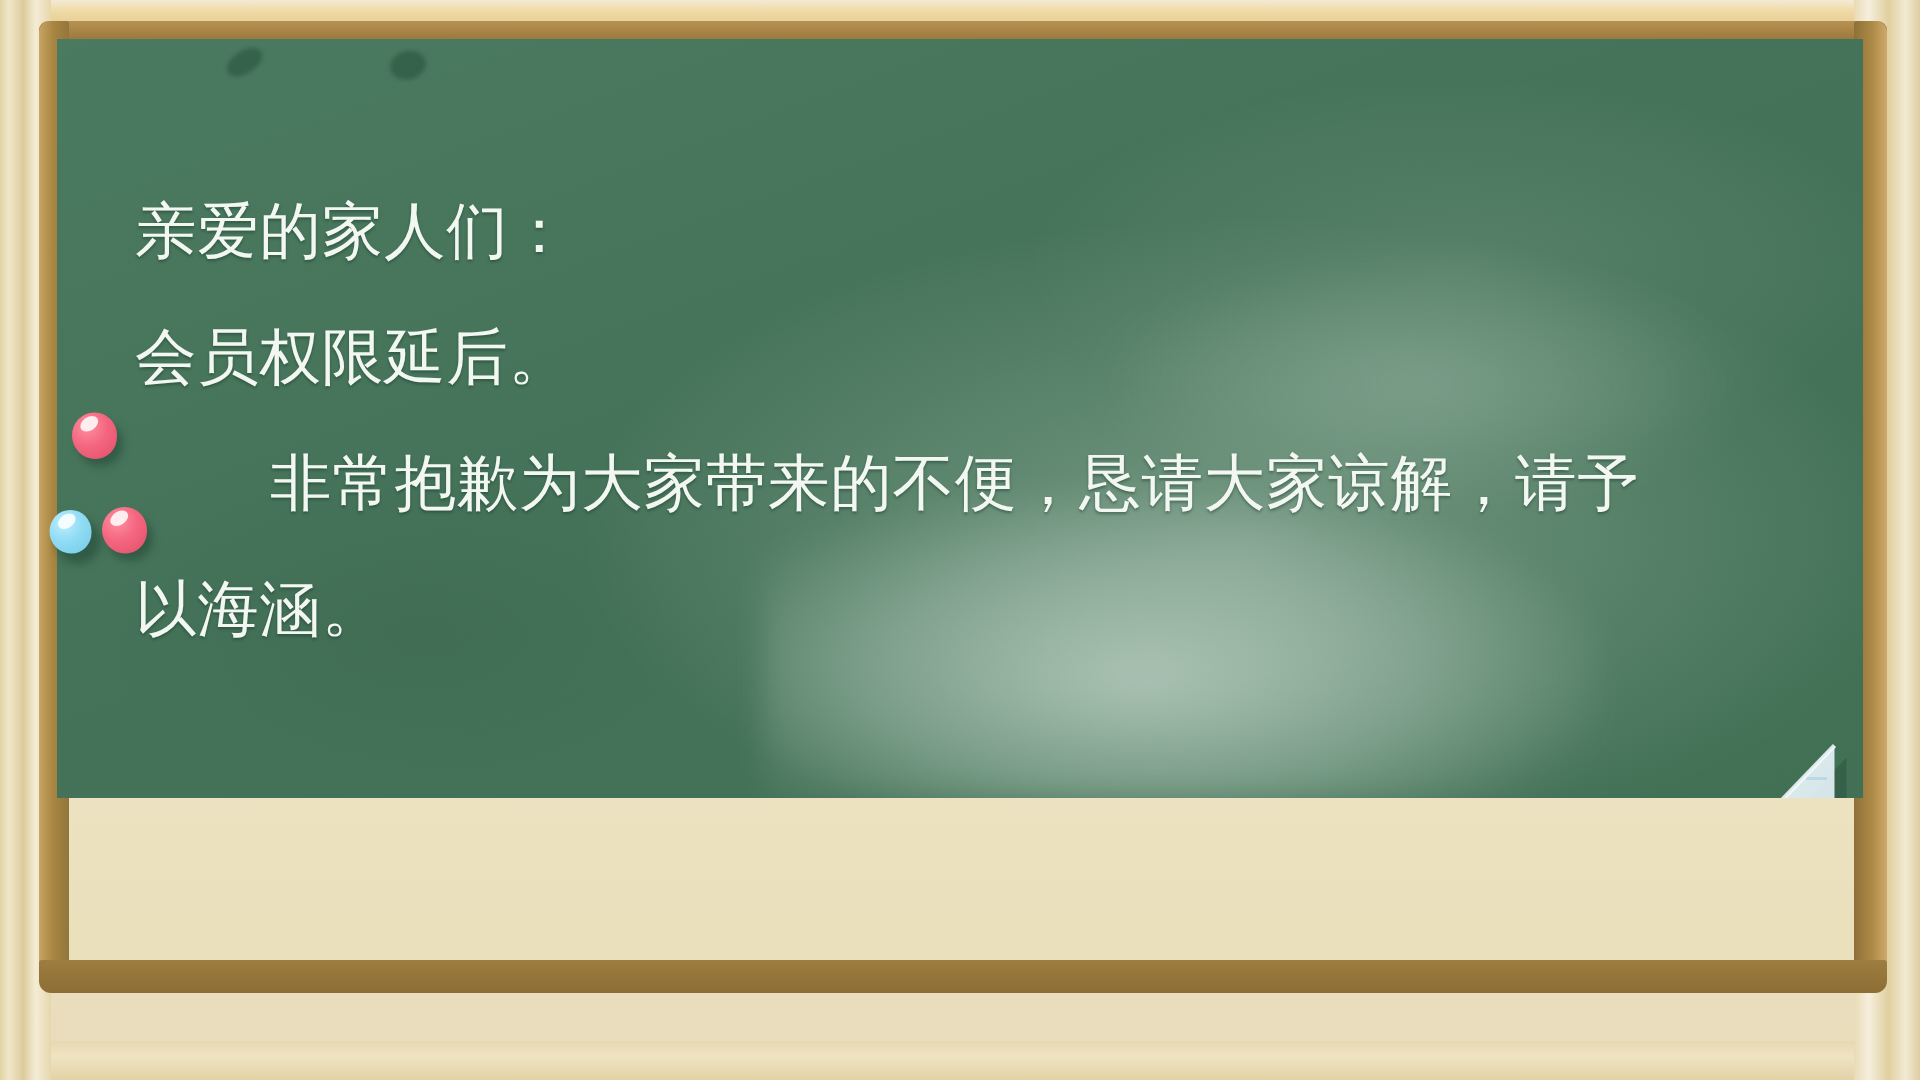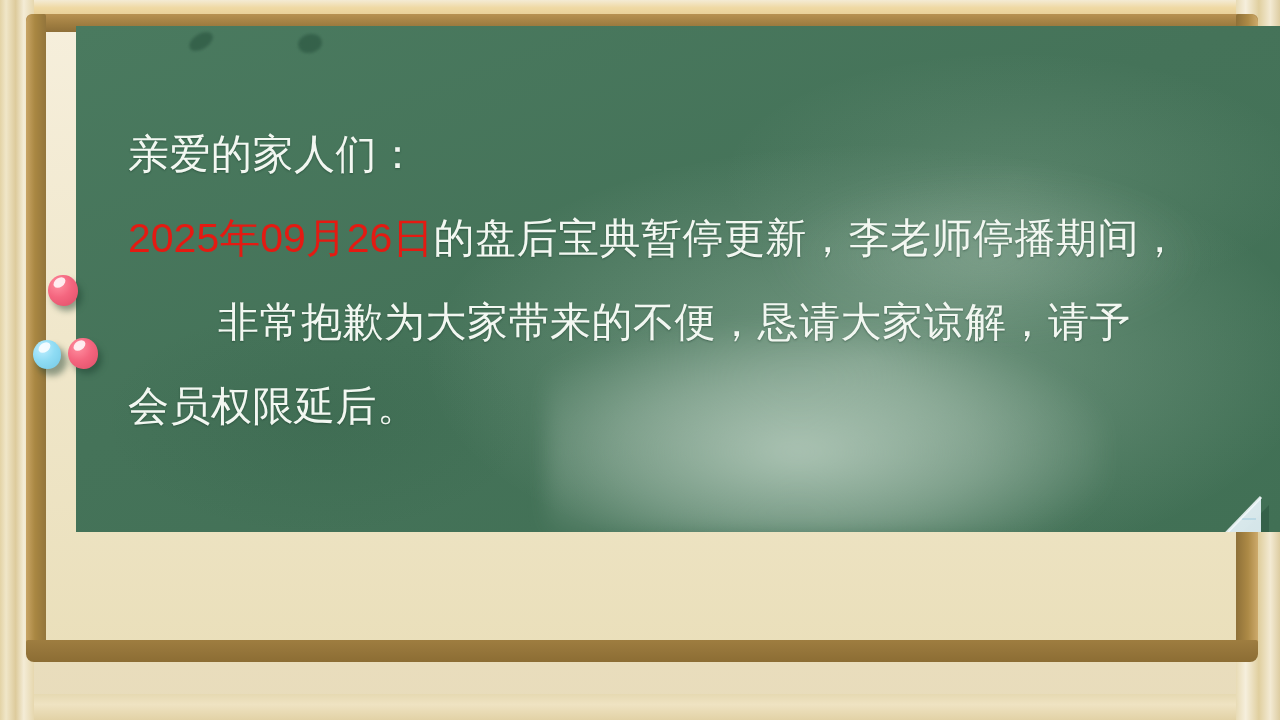--- a/index.html
+++ b/index.html
@@ -117,21 +117,20 @@
   .board {
     position: absolute;
     left: 38px; top: 26px;
     width: 1204px; height: 506px;
     background:
       radial-gradient(ellipse 620px 300px at 66% 66%, rgba(226,238,226,0.30) 0%, rgba(226,238,226,0.14) 38%, rgba(226,238,226,0) 72%),
       radial-gradient(ellipse 420px 180px at 78% 30%, rgba(210,228,210,0.13) 0%, rgba(210,228,210,0) 70%),
       radial-gradient(ellipse 300px 160px at 20% 78%, rgba(30,70,50,0.12) 0%, rgba(30,70,50,0) 72%),
       linear-gradient(160deg, #4a7a5f 0%, #457359 45%, #417055 100%);
     overflow: hidden;
-    margin-left: 38px;
   }
 
   
   .smudge {
     position: absolute;
     background: rgba(36,78,58,0.55);
     border-radius: 50%;
     filter: blur(1.5px);
   }
   .smudge.s1 { left: 112px; top: 8px;  width: 26px; height: 15px; transform: rotate(-32deg); }
@@ -237,23 +236,23 @@
 
   <div class="board">
 
     <div class="smudge s1"></div>
     <div class="smudge s2"></div>
     <div class="dust2"></div>
     <div class="dust"></div>
 
     <div class="text-block">
       <span class="line">亲爱的家人们：</span>
-      <span class="line"><span class="date-red">2025年09月26日</span><span>的盘后宝典暂停更新，李老师停播期间，</span></span>
+      <span class="line">会员权限延后。</span>
       <span class="line indent">非常抱歉为大家带来的不便，恳请大家谅解，请予</span>
-      <span class="line">会员权限延后。</span>
+      <span class="line">以海涵。</span>
     </div>
 
     <svg class="ruler" viewBox="0 0 310 255">
       <defs>
         <linearGradient id="rulerFill" x1="0" y1="0" x2="1" y2="1">
           <stop offset="0%" stop-color="#ffffff" stop-opacity="0.96"></stop>
           <stop offset="55%" stop-color="#e3f1f7" stop-opacity="0.92"></stop>
           <stop offset="100%" stop-color="#d2e8f1" stop-opacity="0.95"></stop>
         </linearGradient>
         <linearGradient id="rulerEdge" x1="0" y1="0" x2="1" y2="1">

